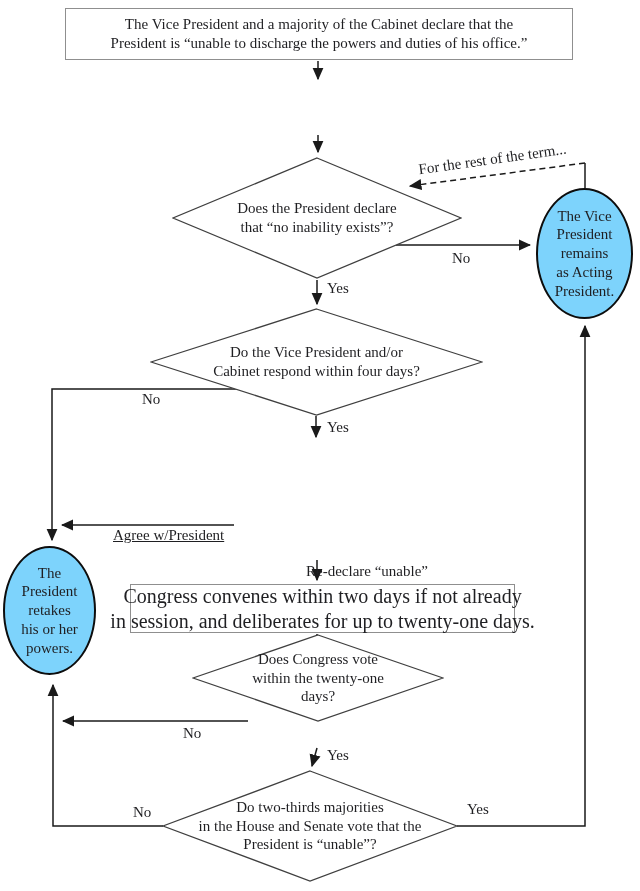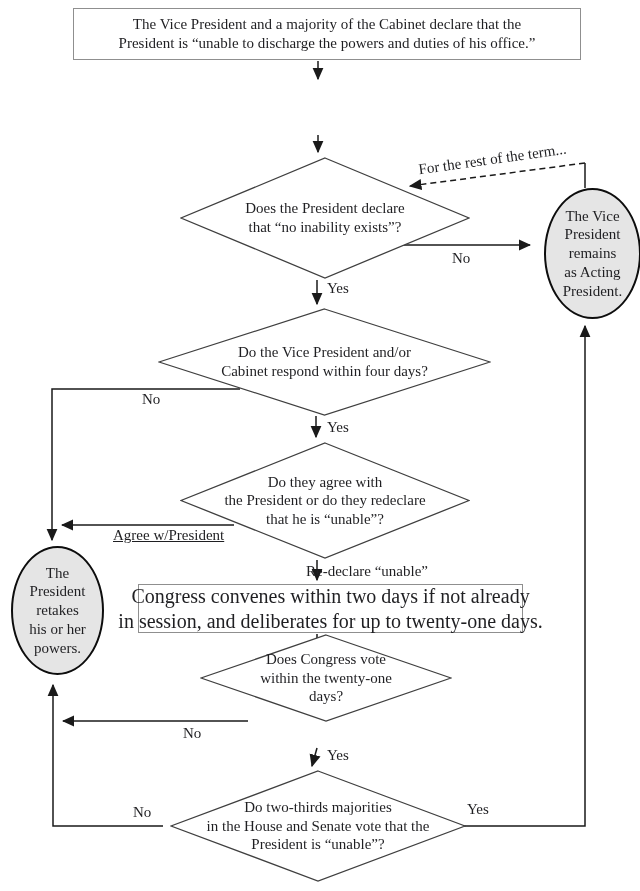--- a/index.html
+++ b/index.html
@@ -6,28 +6,28 @@
     --line-color:#1a1a1a; --text-color:#1f1f22; --thin-border:#8f8f8f;
     --thick-border:#0d0d0d; --shape-stroke:#3f3f3f; --background:#ffffff;
   }
   html,body{margin:0;padding:0;background:#fff;}
   .canvas{position:relative;width:640px;height:891px;background:var(--background);
     font-family:"Liberation Serif","DejaVu Serif",serif;color:var(--text-color);overflow:hidden;}
   #connectors{position:absolute;left:0;top:0;z-index:1;}
   #connectors line,#connectors polyline{stroke:var(--line-color);stroke-width:1.5;fill:none;}
   #connectors .dashed{stroke-dasharray:6 4;}
   .arrowhead{fill:var(--line-color);}
-  .node{position:absolute;z-index:2;margin-left:8px;}
+  .node{position:absolute;z-index:2;}
   .node .shape{position:absolute;left:0;top:0;}
   .node .shape polygon{fill:#ffffff;stroke:var(--shape-stroke);stroke-width:1.3;}
   .node-text{position:absolute;left:0;top:0;right:0;bottom:0;display:flex;align-items:center;
     justify-content:center;text-align:center;white-space:pre;font-size:15px;line-height:1.24;}
   .box{background:#ffffff;border:1px solid var(--thin-border);}
   .box-thick{background:#ffffff;border:3px solid var(--thick-border);}
-  .oval{background:#e5e5e5;border:2.5px solid var(--thick-border);border-radius:50%;}
+  .oval{background:#7dd3fc;border:2.5px solid var(--thick-border);border-radius:50%;}
   .oval .node-text{line-height:1.25;}
   .edge-label{position:absolute;z-index:3;font-size:15px;white-space:nowrap;color:var(--text-color);}
   .rot{transform:rotate(-8deg);transform-origin:center;text-align:center;width:185px;}
 </style>
 </head>
 <body>
 
 <div class="canvas">
 
   <svg id="connectors" width="640" height="891" viewBox="0 0 640 891">
@@ -76,28 +76,20 @@
   </div>
 
   <div class="node" style="left:150px;top:308px;width:333px;height:108px;">
     <svg class="shape" width="333" height="108" viewBox="0 0 333 108">
       <polygon points="166.5,1 332,54 166.5,107 1,54"></polygon>
     </svg>
     <div class="node-text">Do the Vice President and/or
 Cabinet respond within four days?</div>
   </div>
 
-  <div class="node" style="left:172px;top:442px;width:290px;height:117px;">
-    <svg class="shape" width="290" height="117" viewBox="0 0 290 117">
-      <polygon points="145,1 289,58.5 145,116 1,58.5"></polygon>
-    </svg>
-    <div class="node-text">Do they agree with
-the President or do they redeclare
-that he is “unable”?</div>
-  </div>
 
   <div class="node oval" style="left:3px;top:546px;width:89px;height:125px;">
     <div class="node-text">The
 President
 retakes
 his or her
 powers.</div>
   </div>
 
   <div class="node box" style="left:130px;top:584px;width:383px;height:47px;">

